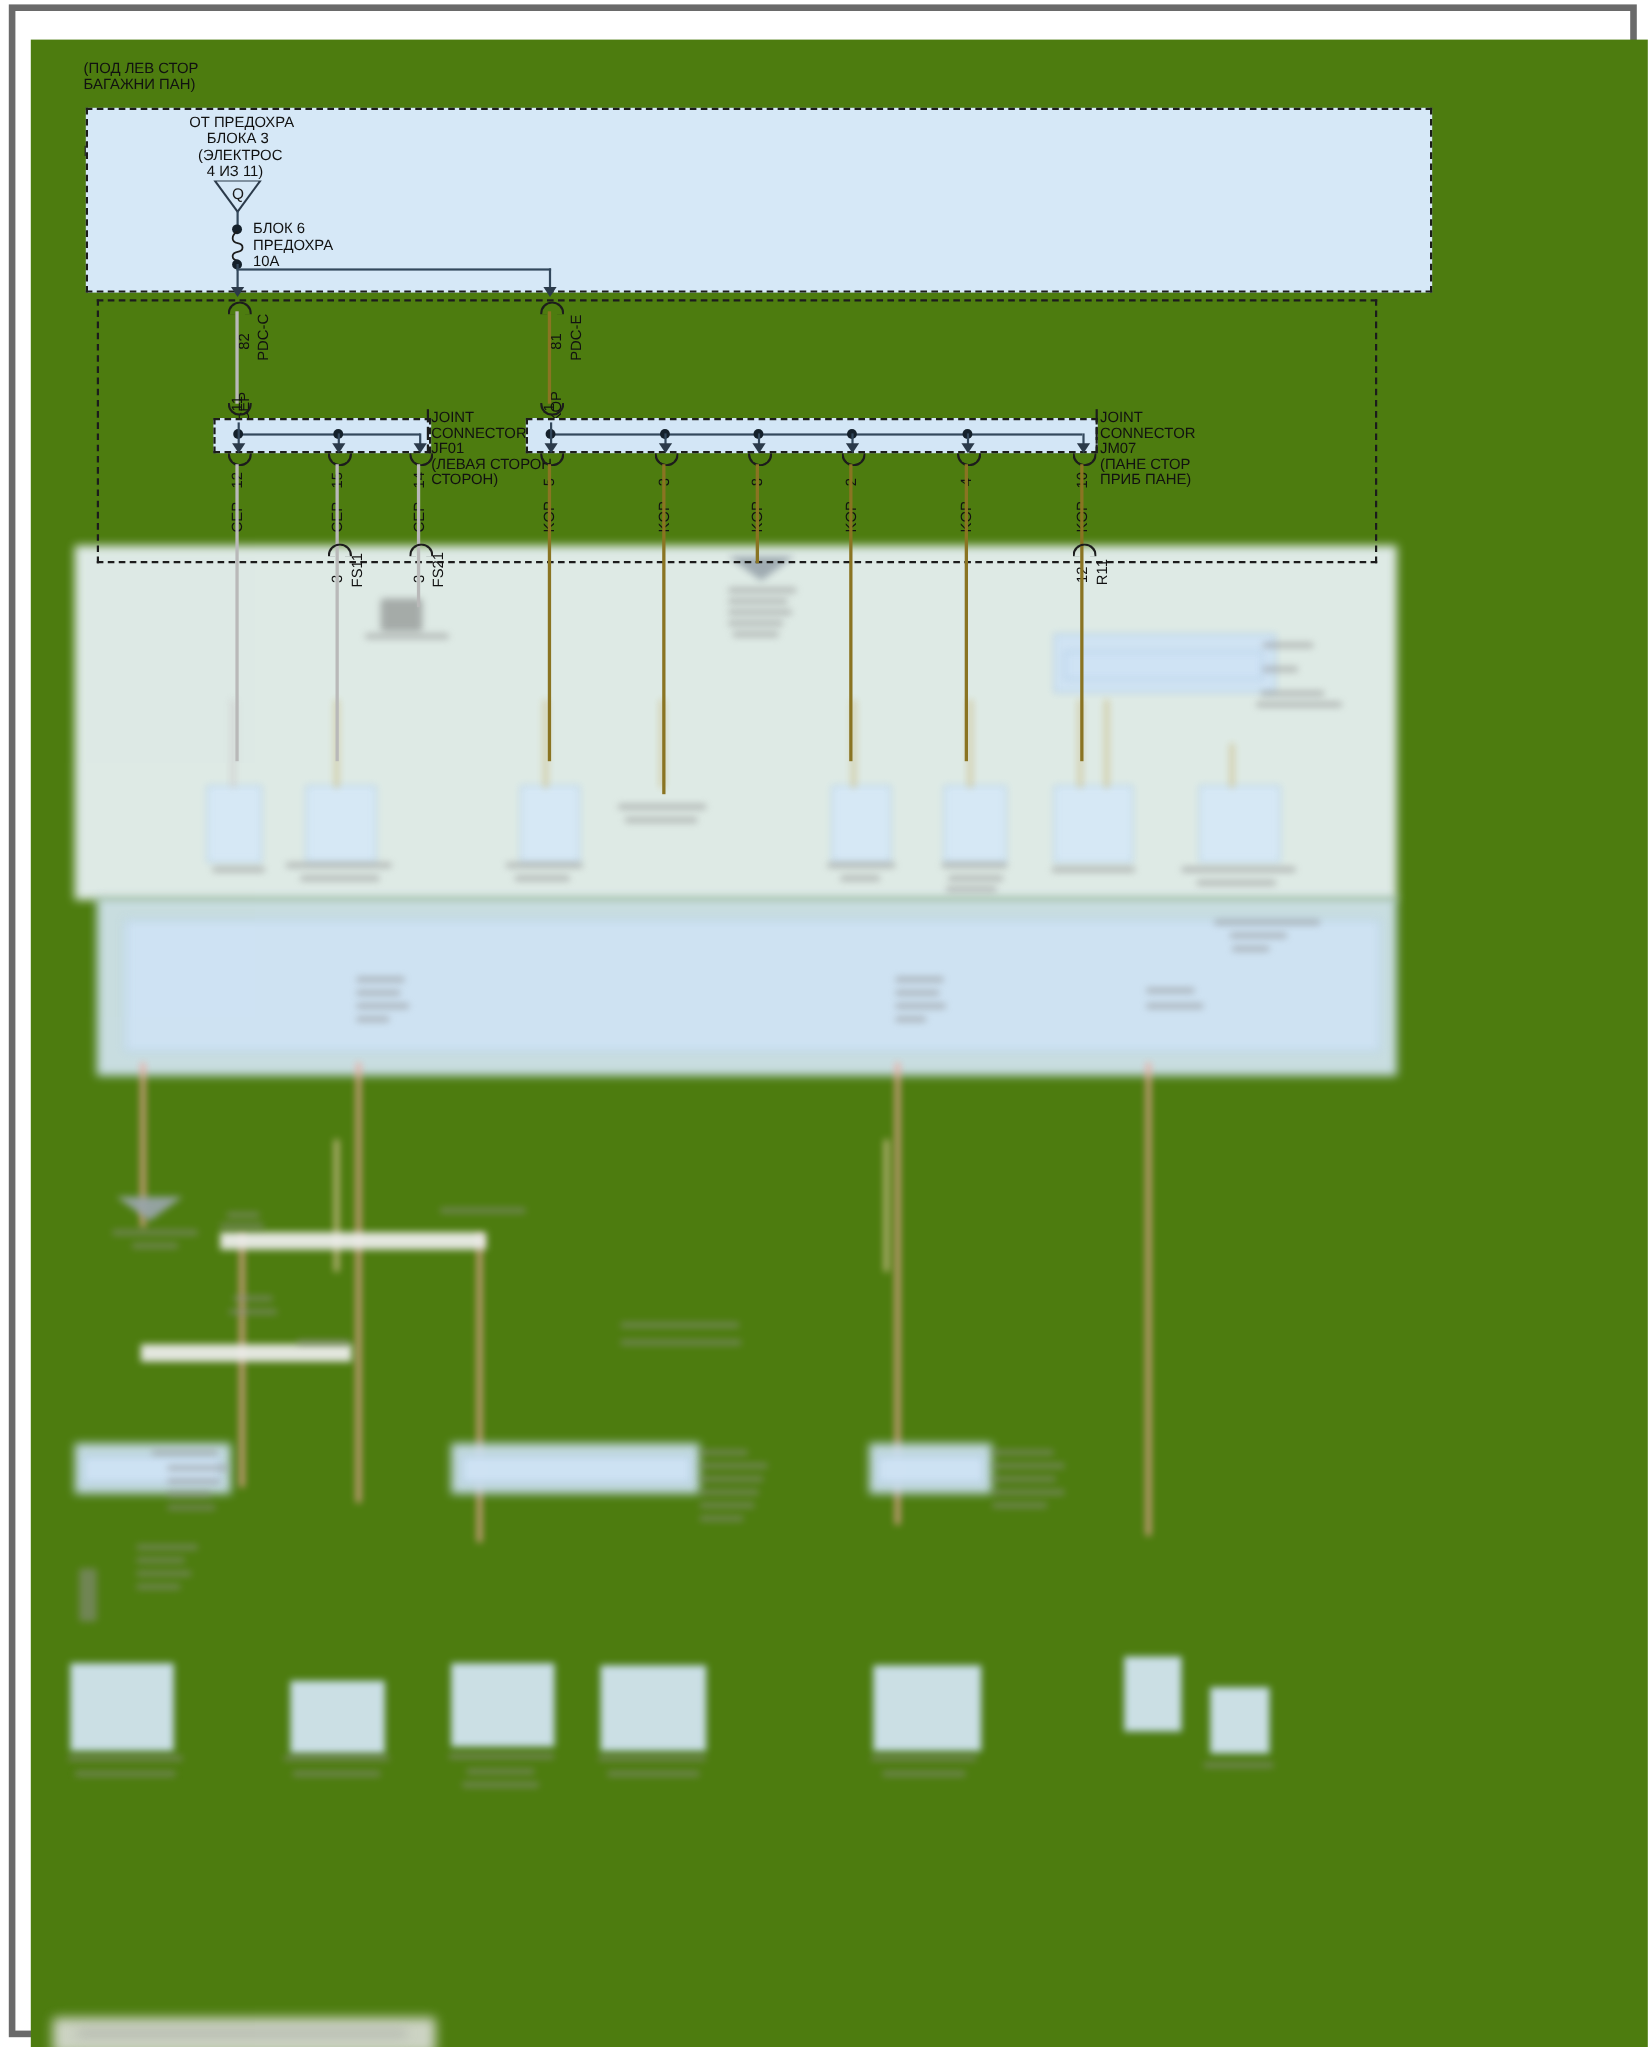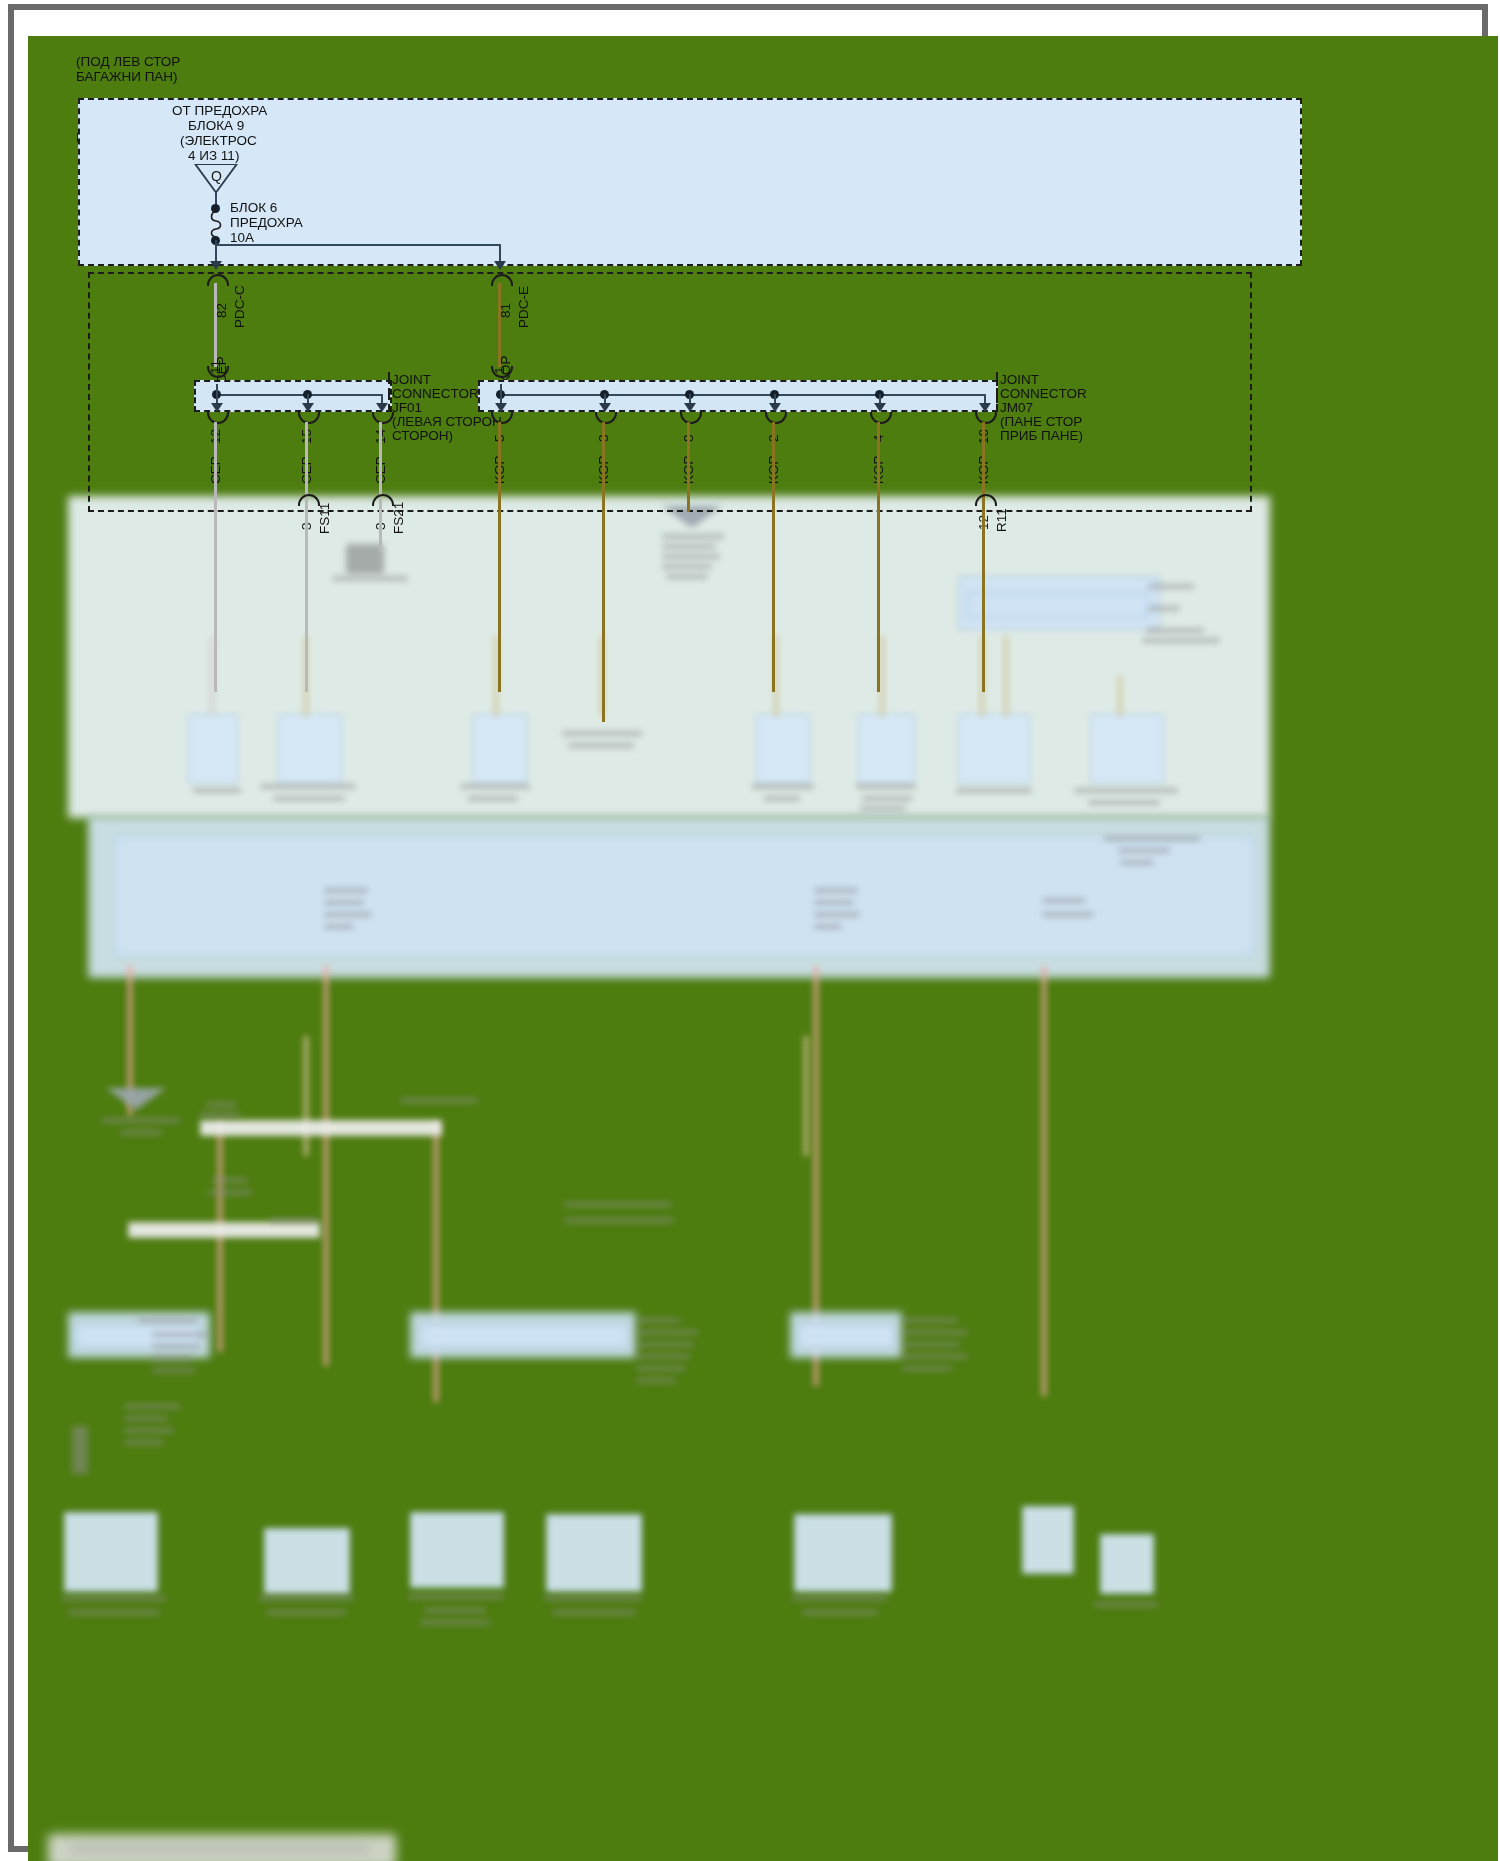--- a/index.html
+++ b/index.html
@@ -240,21 +240,21 @@
      <div class="bl3 btext" style="left:42px;top:1810px;width:300px;"></div>
    </div>
 
    <div class="txt" style="left:48px;top:18px;">(ПОД ЛЕВ СТОР</div>
    <div class="txt" style="left:48px;top:33px;">БАГАЖНИ ПАН)</div>
    <div class="txt" style="left:48px;top:48px;margin-top:46px;">PDC</div>
 
    <div class="dash-box fill-blue" style="left:50px;top:62px;width:1224px;height:168px;"></div>
 
    <div class="txt" style="left:144px;top:67px;">ОТ ПРЕДОХРА</div>
-   <div class="txt" style="left:160px;top:82px;">БЛОКА 9</div>
+   <div class="txt" style="left:160px;top:82px;">БЛОКА 3</div>
    <div class="txt" style="left:152px;top:97px;">(ЭЛЕКТРОС</div>
    <div class="txt" style="left:160px;top:112px;">4 ИЗ 11)</div>
 
    <div class="tri" style="left:166px;top:128px;"></div>
    <div class="tri-in" style="left:169px;top:129px;"></div>
    <div class="tri-lbl" style="left:183px;top:132px;">Q</div>
 
    <div class="vline" style="left:187px;top:156px;height:16px;"></div>
    <div class="dot" style="left:183px;top:168px;"></div>
 

